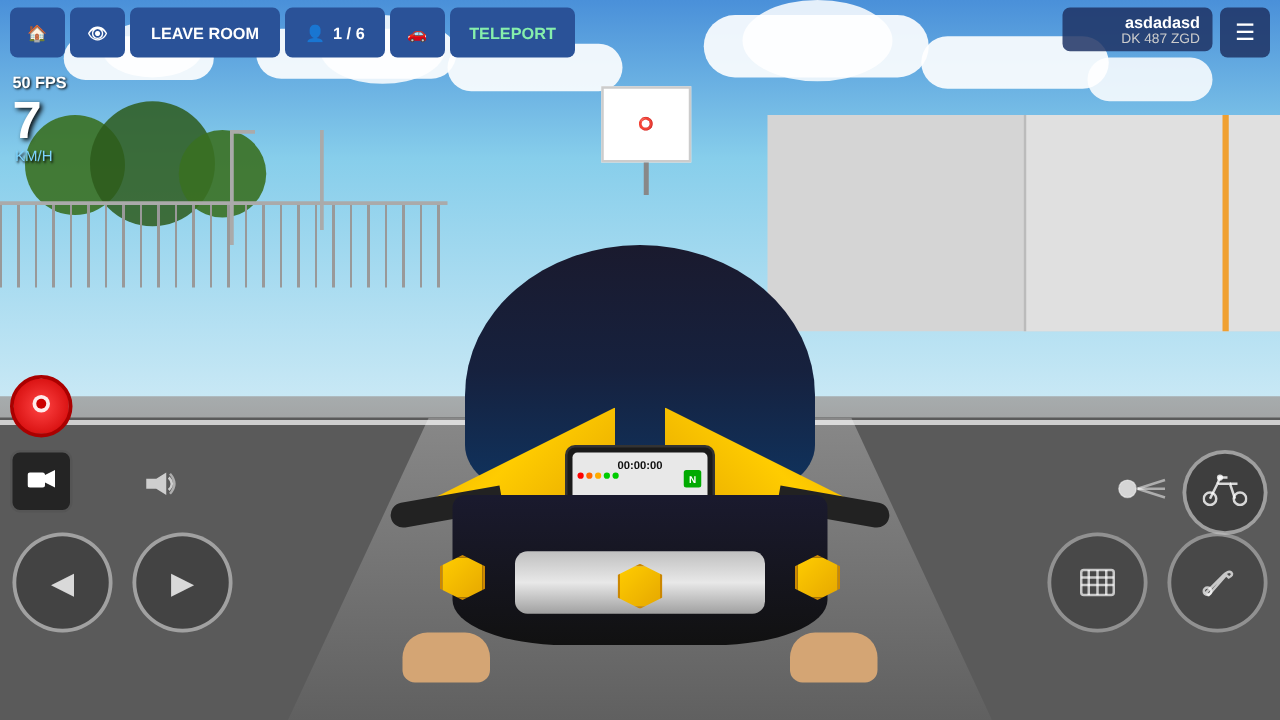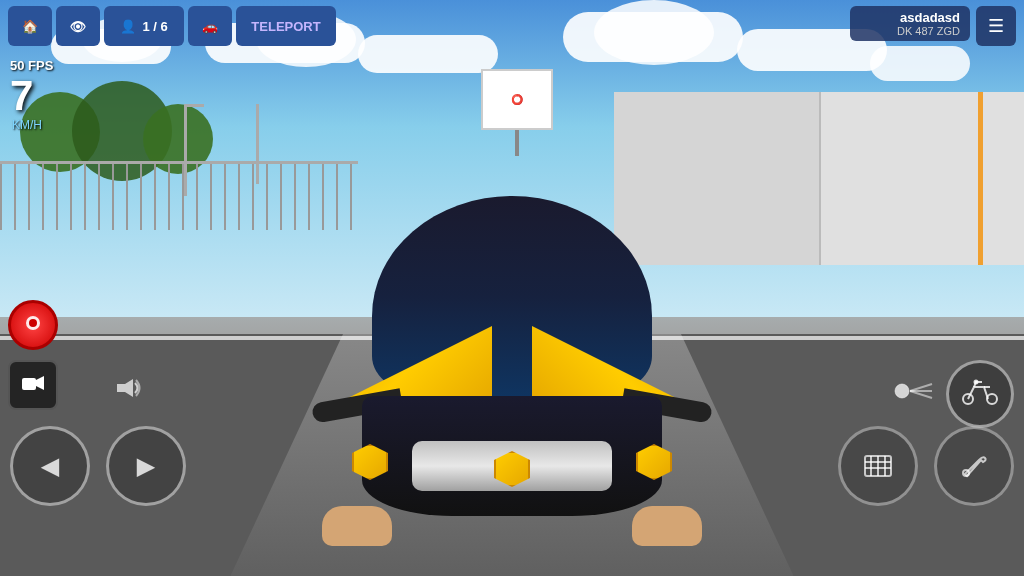--- a/index.html
+++ b/index.html
@@ -351,21 +351,21 @@
     }
 
     .btn-players {
       background: #2a5298;
       color: white;
       min-width: 80px;
     }
 
     .btn-teleport {
       background: #2a5298;
-      color: #c4b5fd;
+      color: #86efac;
       min-width: 100px;
     }
 
     .top-right {
       position: absolute;
       top: 6px;
       right: 8px;
       display: flex;
       align-items: flex-start;
       gap: 6px;
@@ -635,20 +635,34 @@
 
   <div style="position:absolute;bottom:41%;left:0;width:100%;height:4px;background:white;opacity:0.7;"></div>
 
   <div class="moto-container">
 
     <div class="fairing-top"></div>
 
     <div class="windshield-left"></div>
     <div class="windshield-right"></div>
 
+    <div class="dashboard">
+      <div class="dash-display">
+        <div class="dash-time">00:00:00</div>
+        <div class="dash-dots">
+          <div class="dash-dot" style="background:#ff0000;"></div>
+          <div class="dash-dot" style="background:#ff6600;"></div>
+          <div class="dash-dot" style="background:#ffaa00;"></div>
+          <div class="dash-dot" style="background:#00cc00;"></div>
+          <div class="dash-dot" style="background:#00cc00;"></div>
+        </div>
+        <div class="dash-gear">N</div>
+        <div class="dash-speed">0</div>
+      </div>
+    </div>
 
     <div class="handlebar-left"></div>
     <div class="handlebar-right"></div>
 
     <div class="lower-body"></div>
 
     <div class="chrome-section"></div>
 
     <div class="bolt bolt-left"></div>
     <div class="bolt bolt-center"></div>
@@ -660,20 +674,23 @@
 </div>
 
 <div id="hud">
 
   <div class="top-bar">
     <button class="hud-btn btn-home">
       <span>🏠</span>
     </button>
     <button class="hud-btn btn-eye">
       <span>👁</span>
+    </button>
+    <button class="hud-btn btn-leave">
+      <span>LEAVE ROOM</span>
     </button>
     <button class="hud-btn btn-players">
       <span>👤</span>
       <span>1 / 6</span>
     </button>
     <button class="hud-btn btn-eye">
       <span>🚗</span>
     </button>
     <button class="hud-btn btn-teleport">
       <span>TELEPORT</span>

